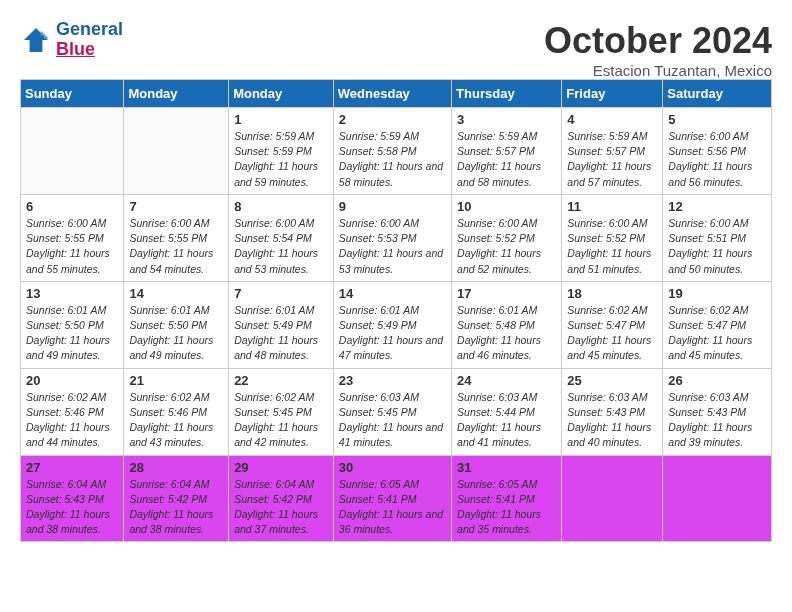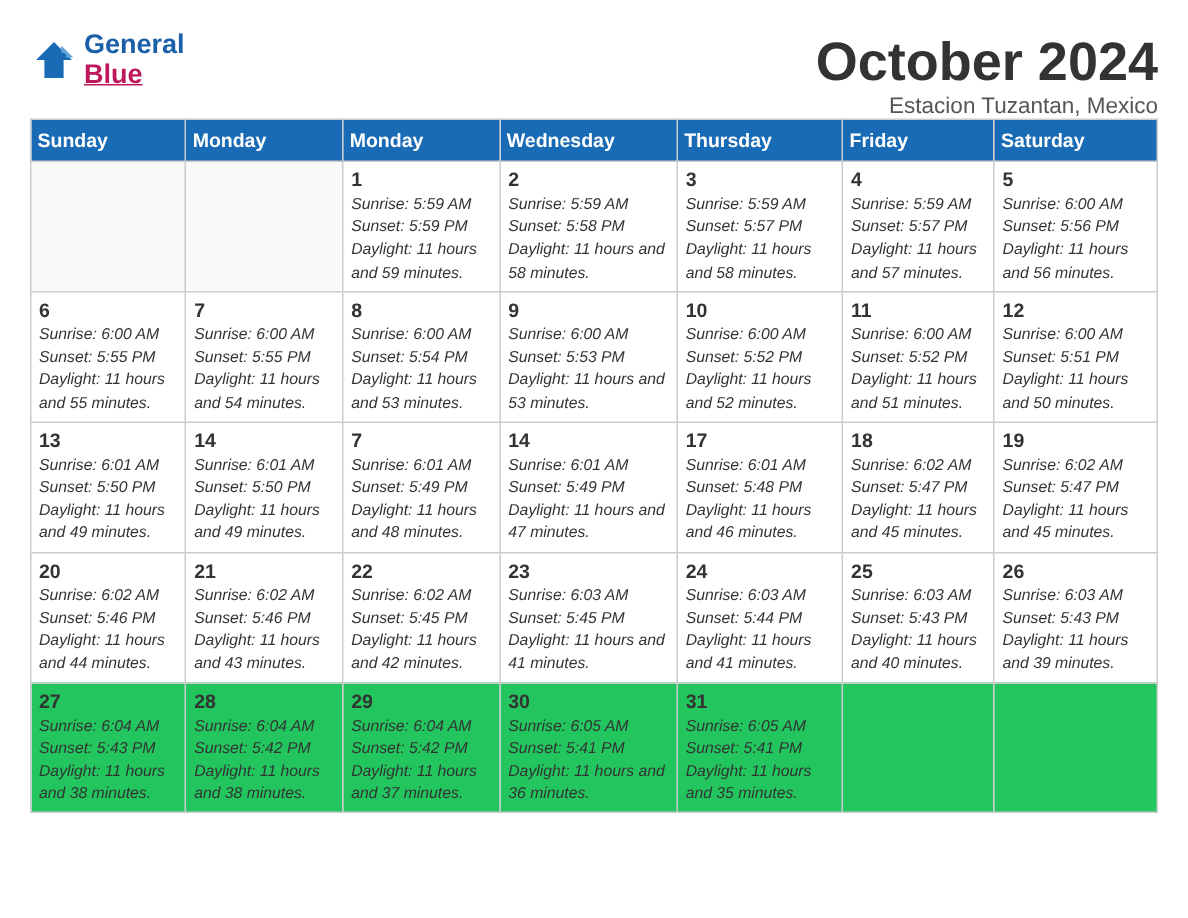--- a/index.html
+++ b/index.html
@@ -60,21 +60,21 @@
       border: 1px solid #ccc;
     }
     td {
       border: 1px solid #ccc;
       padding: 4px 5px;
       vertical-align: top;
       height: 80px;
       background: #fff;
     }
     tr:last-child td {
-      background: #22c55e;
+      background: #d946ef;
     }
     .day-num {
       font-size: 13px;
       font-weight: bold;
       color: #333;
       margin-bottom: 2px;
     }
     .day-info {
       color: #333;
       font-size: 10.5px;

